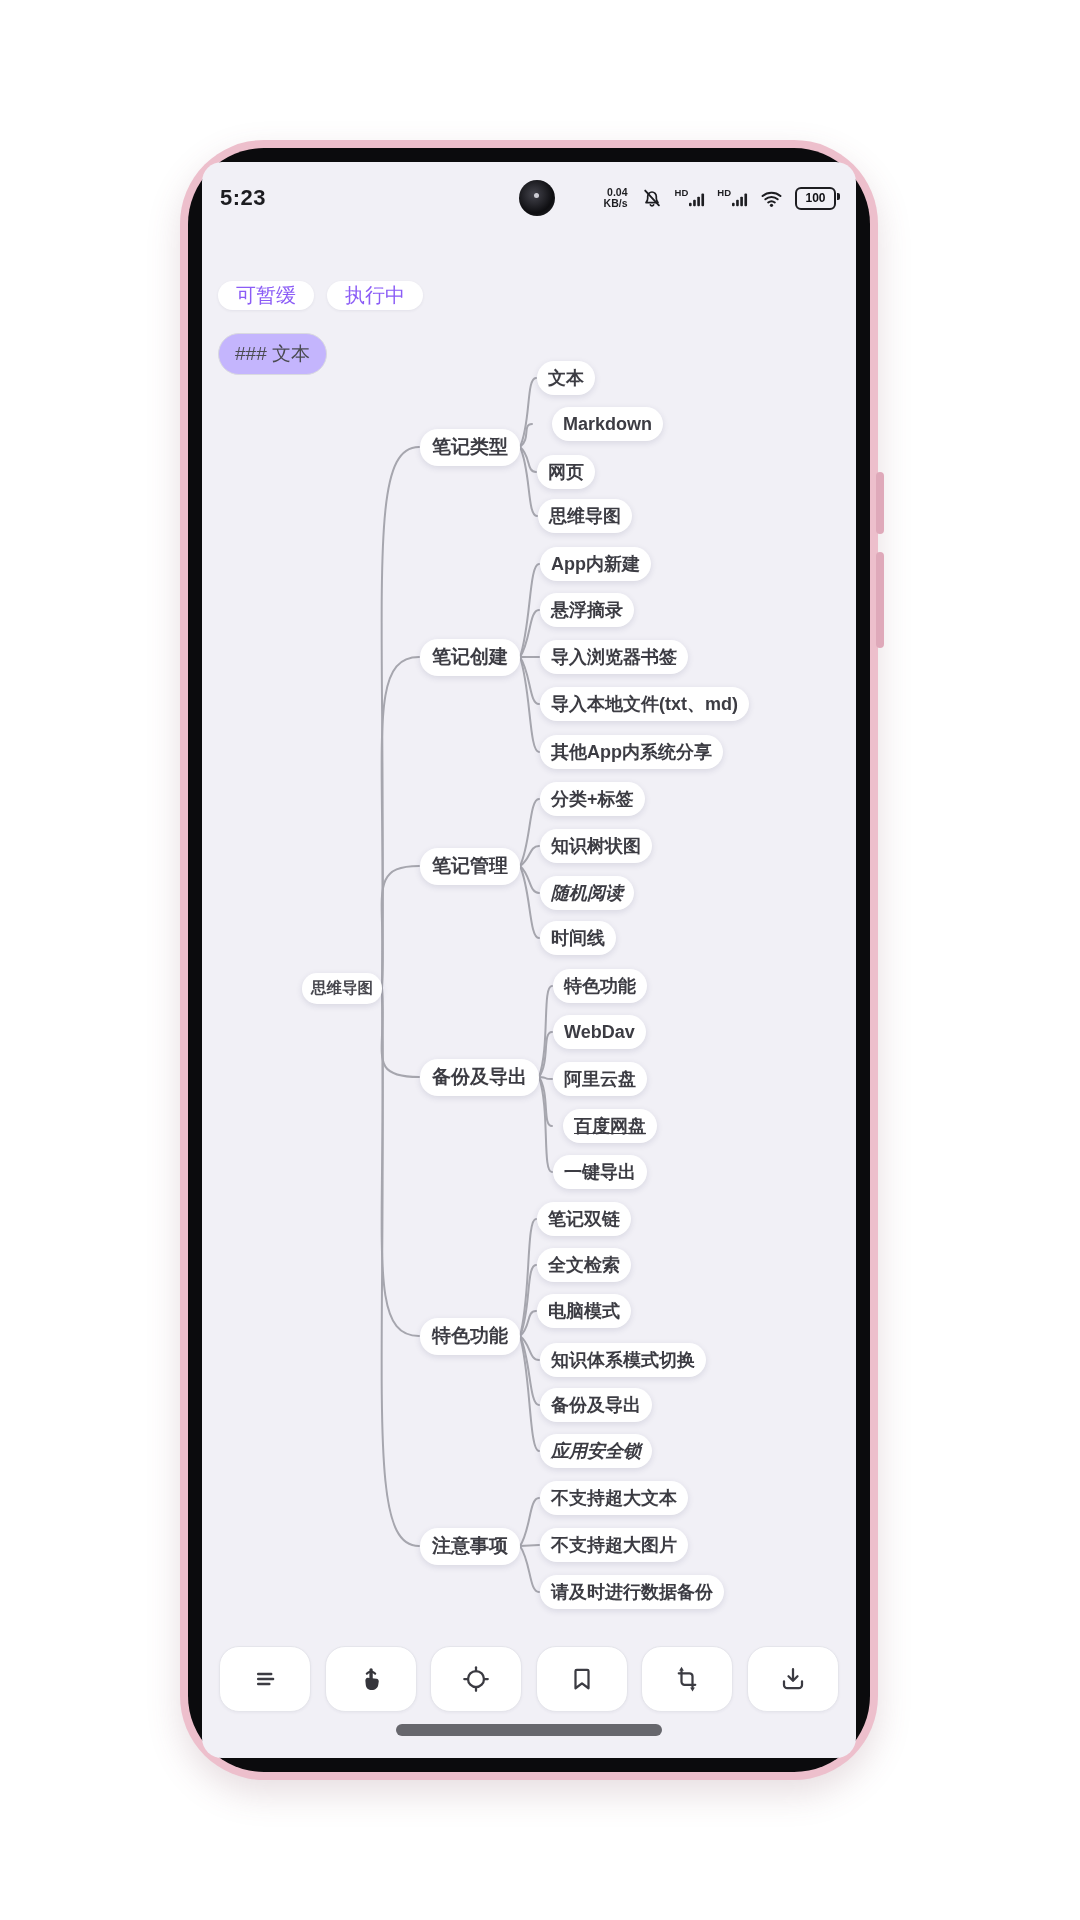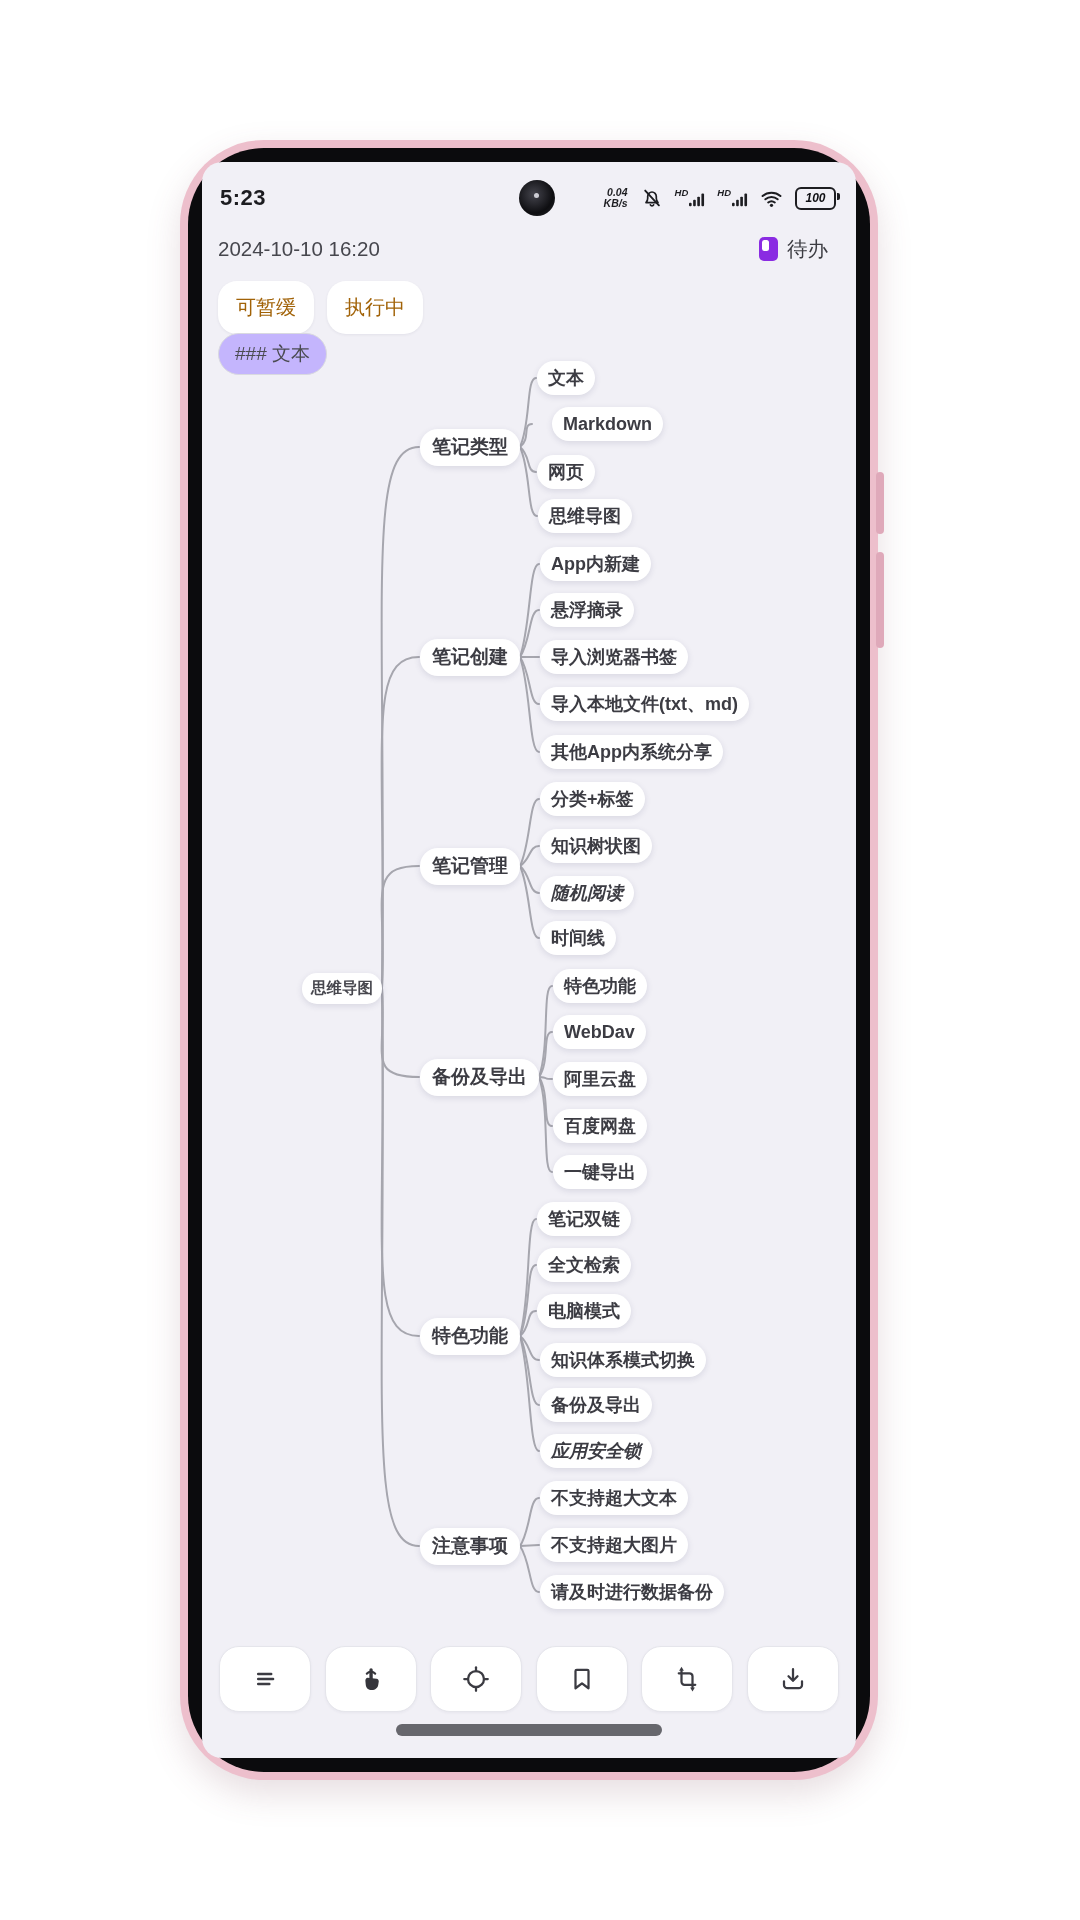--- a/index.html
+++ b/index.html
@@ -24,42 +24,42 @@
   
   .statusbar{position:absolute;top:14px;left:16px;right:20px;height:44px;
     display:flex;align-items:center;justify-content:space-between;}
   .time{font-size:22px;font-weight:600;color:#1c1c20;letter-spacing:.5px;padding-left:2px;}
   .camera{
     position:absolute;left:317px;top:18px;width:36px;height:36px;border-radius:50%;
     background:radial-gradient(circle at 42% 40%, #44444c 0%, #2a2a30 30%, #0e0e11 62%, #26262b 100%);
   }
   .camera::after{content:"";position:absolute;left:15px;top:13px;width:5px;height:5px;border-radius:50%;
     background:#e8e8ee;opacity:.85;}
-  .status-right{display:flex;align-items:center;gap:12px;font-style:italic;}
+  .status-right{display:flex;align-items:center;gap:12px;}
   .net-speed{display:flex;flex-direction:column;align-items:flex-end;line-height:11px;
     font-size:10.5px;font-weight:700;color:#1d1d21;margin-right:1px;}
   .sicon{display:flex;align-items:center;}
   .sim{display:flex;align-items:flex-start;height:20px;}
   .sim .hd{font-size:9.5px;font-weight:700;color:#1d1d21;margin-right:1px;line-height:10px;}
   .sim svg{margin-top:3px;}
   .battery{width:37px;height:19px;border:2px solid #1d1d21;border-radius:6px;position:relative;
     display:flex;align-items:center;justify-content:center;font-size:12px;font-weight:700;color:#101014;}
   .battery::after{content:"";position:absolute;right:-6px;top:4px;width:3px;height:7px;
     background:#1d1d21;border-radius:0 2px 2px 0;}
   
   .header-row{position:absolute;top:72px;left:16px;right:28px;height:30px;
     display:flex;align-items:center;justify-content:space-between;}
   .date-text{font-size:20.5px;color:#46464d;}
   .todo{display:flex;align-items:center;gap:9px;font-size:20.5px;color:#3c3c42;}
   .todo-icon{width:19px;height:24px;background:#8a2be2;border-radius:5px;position:relative;}
   .todo-icon::after{content:"";position:absolute;left:3px;top:3px;width:7px;height:11px;
     background:#ffffff;border-radius:2.5px;}
   .chips-row{position:absolute;top:119px;left:16px;display:flex;gap:13px;}
-  .chip{height:21px;padding:16px 18px;background:#fff;border-radius:19px;display:flex;align-items:center;
-    font-size:20px;color:#a16207;font-weight:500;box-shadow:0 1px 3px rgba(40,40,70,.07);}
+  .chip{height:21px;padding:4px 18px;background:#fff;border-radius:19px;display:flex;align-items:center;
+    font-size:20px;color:#8b5cf6;font-weight:500;box-shadow:0 1px 3px rgba(40,40,70,.07);}
   .snippet{position:absolute;top:171px;left:16px;height:40px;padding:0 16px;background:#c4b5fd;
     border:1.5px solid #d9d9e0;border-radius:21px;display:flex;align-items:center;
     font-size:19px;color:#4b4b52;}
   
   .mindmap{position:absolute;inset:0;}
   .mindmap svg.lines{position:absolute;left:0;top:0;}
   .node{position:absolute;background:#fff;display:flex;align-items:center;white-space:nowrap;
     font-weight:600;color:#3c3c43;box-shadow:0 2px 6px rgba(50,50,90,.13);z-index:2;}
   .node.leaf{height:34px;padding:0 11px;font-size:18px;border-radius:17px;}
   .node.branch{height:37px;padding:0 12px;font-size:19px;border-radius:18px;}
@@ -122,27 +122,20 @@
               <circle cx="12" cy="17.2" r="1.7" fill="#1d1d21" stroke="none"></circle>
             </svg>
           </span>
           <div class="battery">
             <span>100</span>
           </div>
         </div>
       </div>
       <div class="camera"></div>
 
-      <div class="header-row">
-        <span class="date-text">2024-10-10 16:20</span>
-        <div class="todo">
-          <span class="todo-icon"></span>
-          <span>待办</span>
-        </div>
-      </div>
 
       <div class="chips-row" id="tags-row">
           <div class="chip">可暂缓</div>
           <div class="chip">执行中</div>
         </div>
 
       <div class="snippet">### 文本</div>
 
       <div class="mindmap" id="mindmap">
         <svg class="lines" id="mm-lines" width="654" height="1596">
@@ -194,21 +187,21 @@
           <div class="node leaf" style="left: 338px; top: 573px;">其他App内系统分享</div>
           <div class="node branch" style="left: 218px; top: 685.5px;">笔记管理</div>
           <div class="node leaf" style="left: 338px; top: 620px;">分类+标签</div>
           <div class="node leaf" style="left: 338px; top: 667px;">知识树状图</div>
           <div class="node leaf" style="left: 338px; top: 714px; font-style: italic;">随机阅读</div>
           <div class="node leaf" style="left: 338px; top: 759px;">时间线</div>
           <div class="node branch" style="left: 218px; top: 896.5px;">备份及导出</div>
           <div class="node leaf" style="left: 351px; top: 807px;">特色功能</div>
           <div class="node leaf" style="left: 351px; top: 853px;">WebDav</div>
           <div class="node leaf" style="left: 351px; top: 900px;">阿里云盘</div>
-          <div class="node leaf" style="left: 351px; top: 947px;">百度网盘</div>
+          <div class="node leaf" style="left: 361px; top: 947px; text-decoration: underline;">百度网盘</div>
           <div class="node leaf" style="left: 351px; top: 993px;">一键导出</div>
           <div class="node branch" style="left: 218px; top: 1155.5px;">特色功能</div>
           <div class="node leaf" style="left: 335px; top: 1040px;">笔记双链</div>
           <div class="node leaf" style="left: 335px; top: 1086px;">全文检索</div>
           <div class="node leaf" style="left: 335px; top: 1132px;">电脑模式</div>
           <div class="node leaf" style="left: 338px; top: 1181px;">知识体系模式切换</div>
           <div class="node leaf" style="left: 338px; top: 1226px;">备份及导出</div>
           <div class="node leaf" style="left: 338px; top: 1272px; font-style: italic;">应用安全锁</div>
           <div class="node branch" style="left: 218px; top: 1365.5px;">注意事项</div>
           <div class="node leaf" style="left: 338px; top: 1319px;">不支持超大文本</div>

